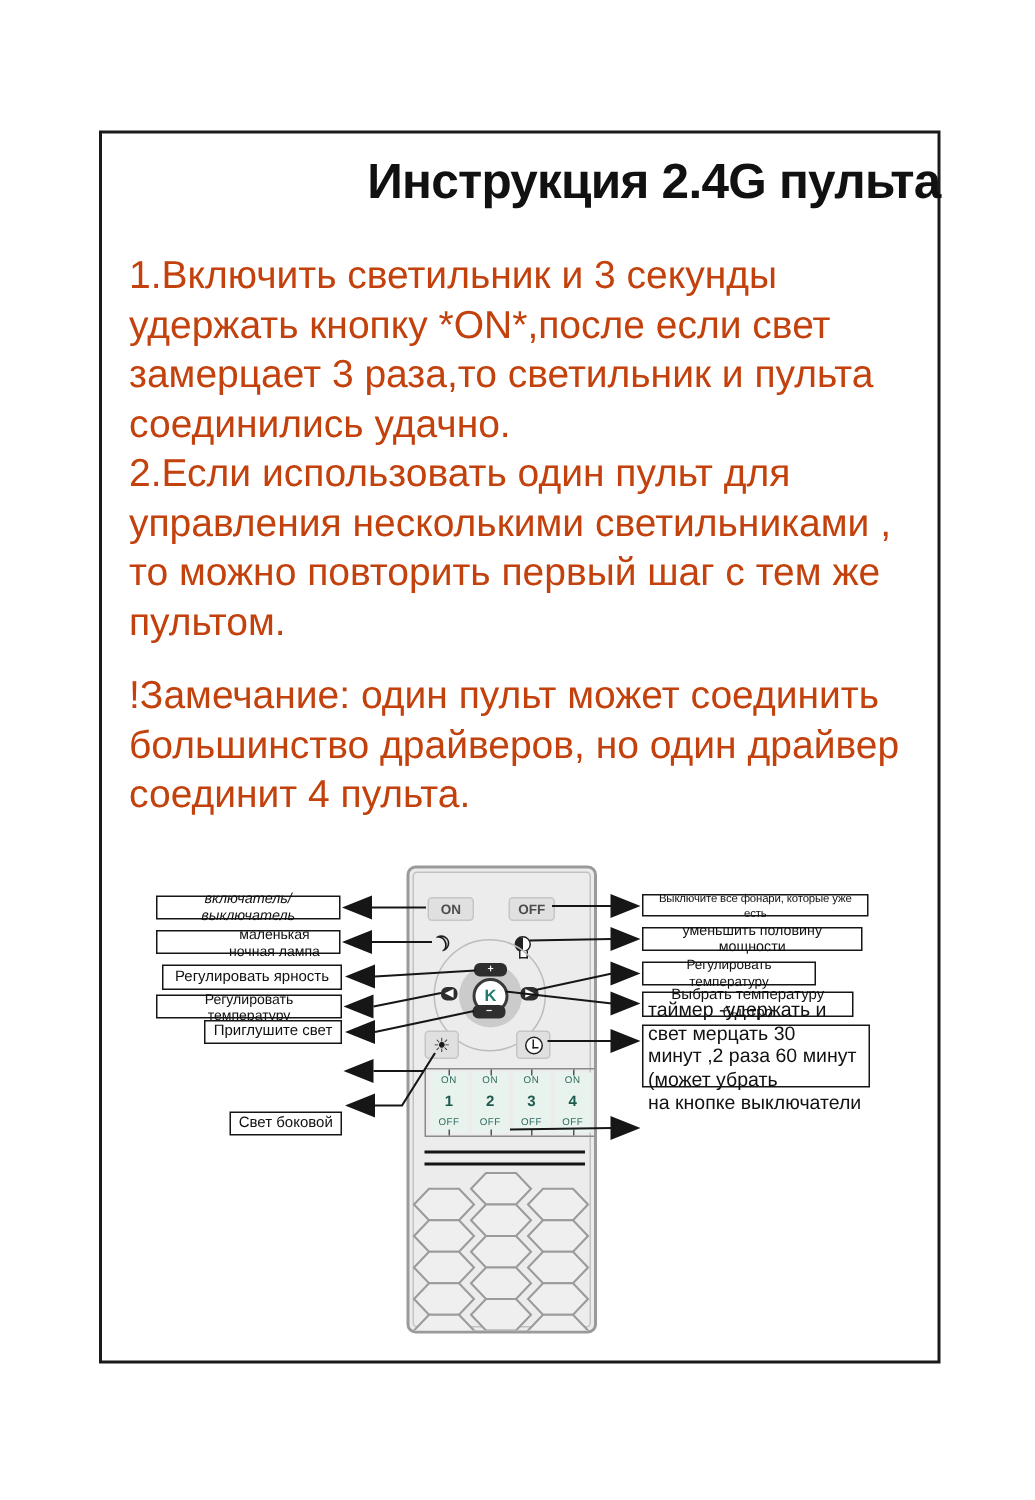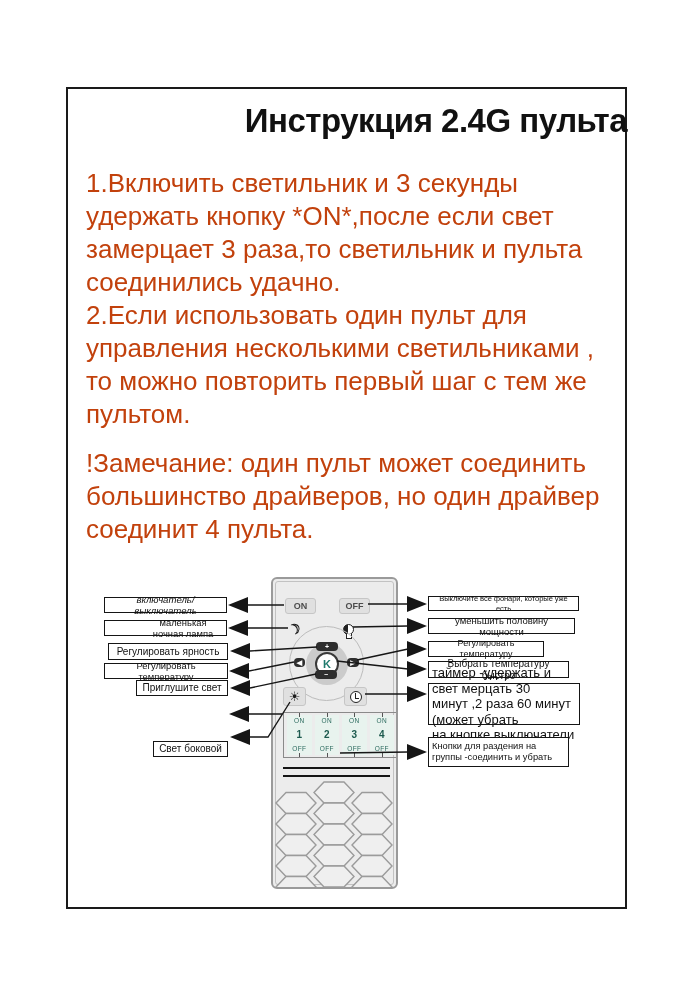--- a/index.html
+++ b/index.html
@@ -220,15 +220,13 @@
   <div class="callout cl5">Приглушите свет</div>
   <div class="callout cl7">Свет боковой</div>
 
   <div class="callout cr1">Выключите все фонари, которые уже есть</div>
   <div class="callout cr2">уменьшить половину мощности</div>
   <div class="callout cr3">Регулировать температуру</div>
   <div class="callout cr4">Выбрать температуру быстро</div>
   <div class="callout cr5 leftalign">таймер -удержать и свет мерцать 30
 минут ,2 раза 60 минут (может убрать
 на кнопке выключатели</div>
-  <div class="callout cr6 leftalign">Кнопки для раздения на
-группы -соединить и убрать</div>
 </div>
 
 </body></html>

